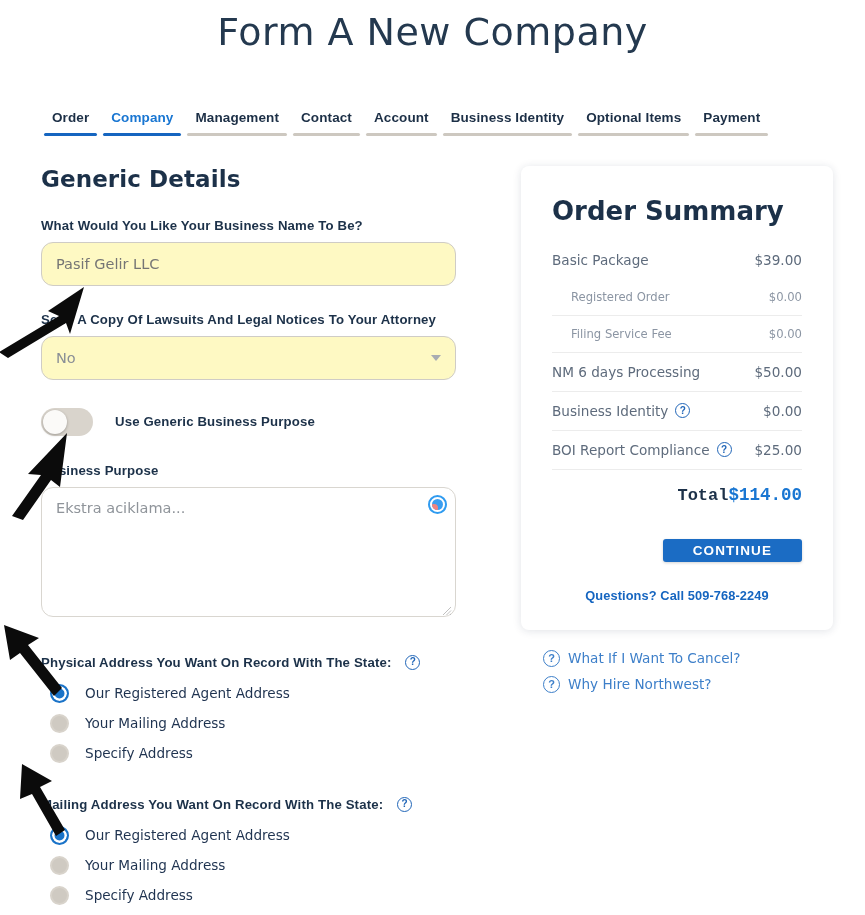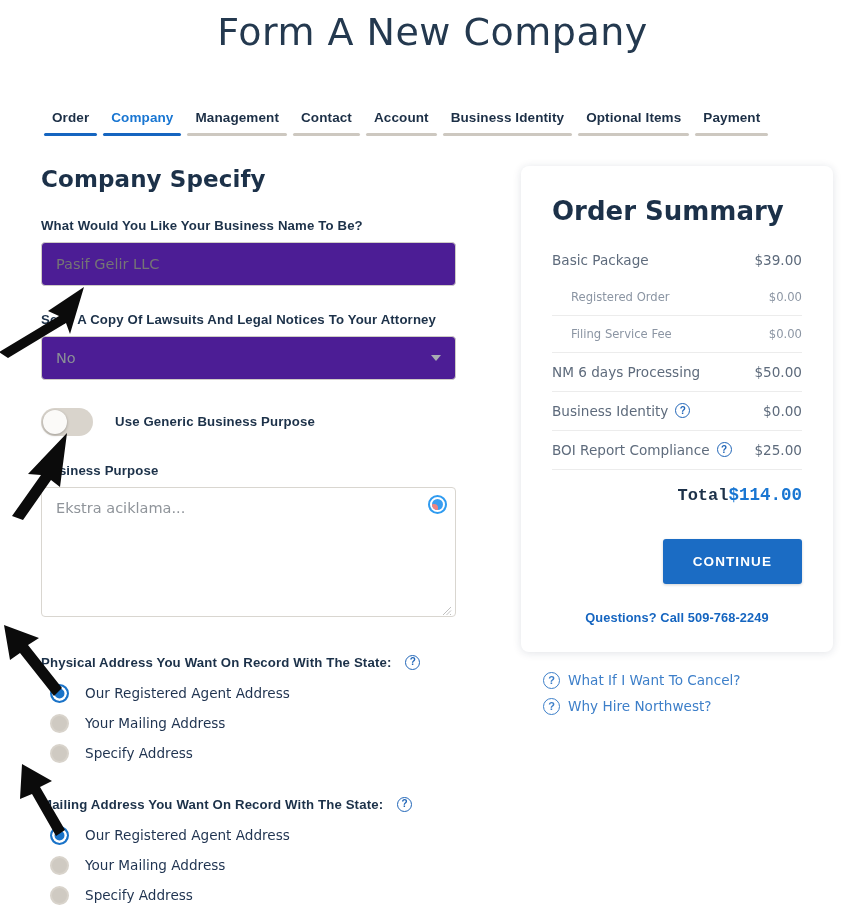--- a/index.html
+++ b/index.html
@@ -85,22 +85,22 @@
     font-weight: 700;
     color: #1c3149;
     margin-bottom: 9px;
     letter-spacing: 0.15px;
   }
 
   .text-input, .select-input {
     width: 415px;
     height: 44px;
     border: 1px solid #cfccc6;
-    border-radius: 4px;
-    background: #4c1d95;
+    border-radius: 12px;
+    background: #fef9c3;
     padding: 0 14px;
     font-size: 14.5px;
     font-family: "DejaVu Sans", sans-serif;
     color: #8a8f96;
     display: flex;
     align-items: center;
     position: relative;
   }
   .select-input { margin-bottom: 0; }
   .select-caret {
@@ -142,21 +142,21 @@
     font-weight: 700;
     color: #1c3149;
     letter-spacing: 0.15px;
   }
 
   
   .textarea-wrap { position: relative; width: 415px; }
   .textarea {
     width: 415px; height: 130px;
     border: 1px solid #d9d6d0;
-    border-radius: 4px;
+    border-radius: 12px;
     background: #fff;
     padding: 12px 14px;
     font-size: 14.5px;
     font-family: "DejaVu Sans", sans-serif;
     color: #8a8f96;
     resize: none;
     outline: none;
   }
   .textarea::placeholder { color: #8f949a; }
   .resize-grip {
@@ -302,21 +302,21 @@
     font-family: "Liberation Sans", sans-serif;
   }
   .btn-continue {
     background: #1b6cc4;
     border: none;
     color: #fff;
     font-size: 13.5px;
     font-weight: 700;
     letter-spacing: 1.1px;
     border-radius: 3px;
-    padding: 15px 30px;
+    padding: 4px 30px;
     cursor: pointer;
     font-family: "Liberation Sans", sans-serif;
     box-shadow: 0 1px 3px rgba(0,0,0,.18);
   }
   .questions {
     text-align: center;
     margin-top: 26px;
     font-size: 12.8px;
     font-weight: 700;
     color: #1565c0;
@@ -351,21 +351,21 @@
   <button class="tab"><span>Account</span><span class="rule"></span></button>
   <button class="tab"><span>Business Identity</span><span class="rule"></span></button>
   <button class="tab"><span>Optional Items</span><span class="rule"></span></button>
   <button class="tab"><span>Payment</span><span class="rule"></span></button>
 </nav>
 
 <div class="layout">
 
   <div class="col-left">
 
-    <h2 class="section-title">Company Specify</h2>
+    <h2 class="section-title">Generic Details</h2>
 
     <div class="field-label">What Would You Like Your Business Name To Be?</div>
     <input class="text-input" type="text" placeholder="Pasif Gelir LLC" style="">
 
     <div class="spacer-24"></div>
 
     <div class="field-label">Send A Copy Of Lawsuits And Legal Notices To Your Attorney</div>
     <div class="select-input">
       <span>No</span>
       <span class="select-caret"></span>

